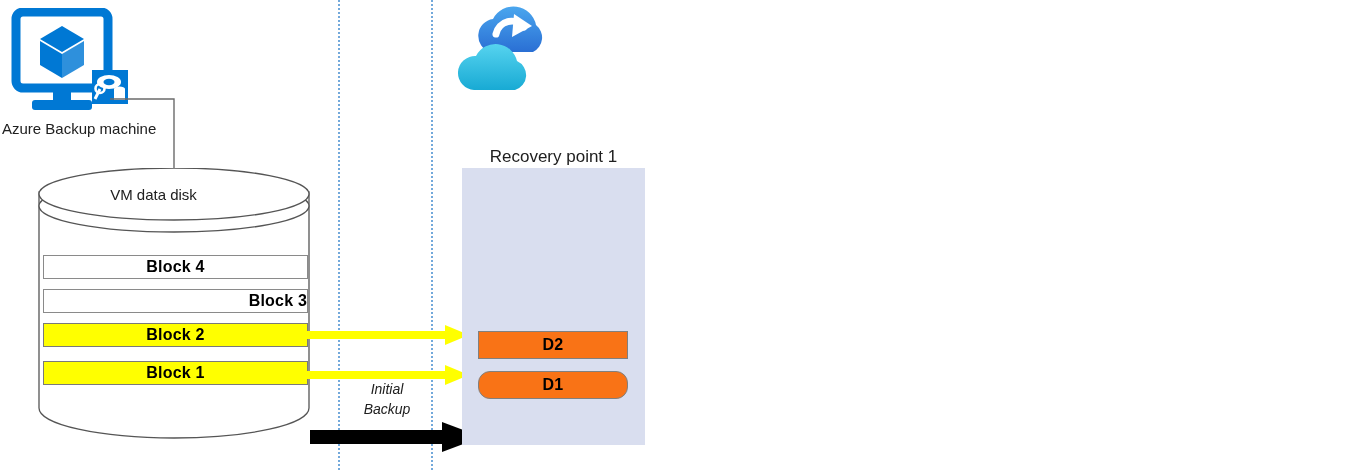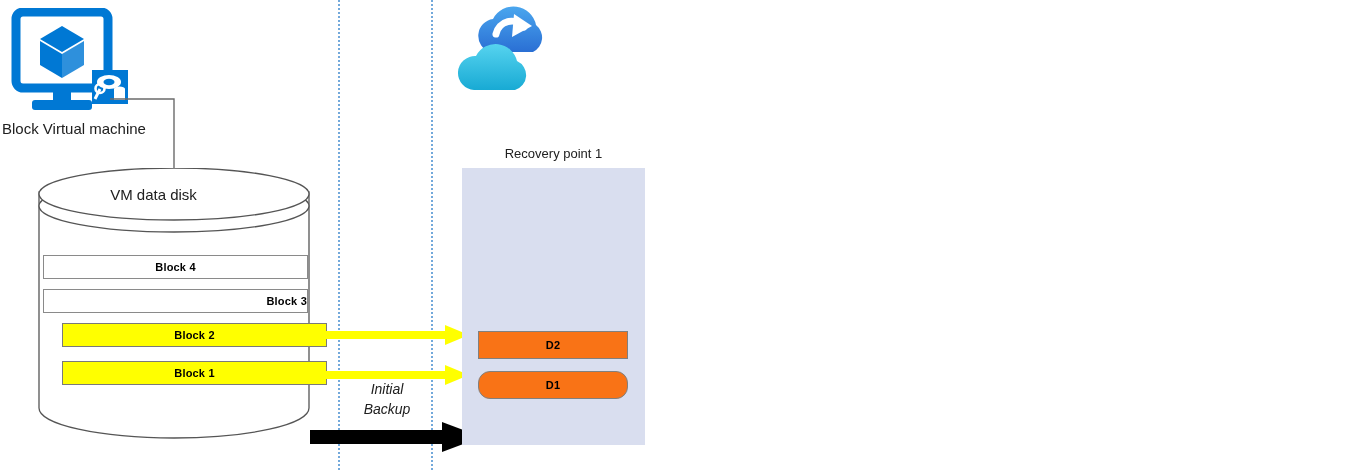--- a/index.html
+++ b/index.html
@@ -1,36 +1,36 @@
 <!DOCTYPE html>
 <html><head>
 <meta charset="utf-8">
 <style>
   html,body{margin:0;padding:0;background:#ffffff;}
   body{width:1354px;height:470px;position:relative;overflow:hidden;
        font-family:"Liberation Sans","DejaVu Sans",sans-serif;color:#1a1a1a;}
   .abs{position:absolute;}
   .lbl{font-size:15px;line-height:1.15;color:#202020;white-space:nowrap;}
-  .blk-txt{font-size:11px;font-weight:bold;color:#000;letter-spacing:.2px;}
+  .blk-txt{font-size:16px;font-weight:bold;color:#000;letter-spacing:.2px;}
   #vm-icon{left:8px;top:8px;width:120px;height:108px;}
   #vm-label{left:2px;top:120px;}
   #cloud-icon{left:452px;top:6px;width:110px;height:96px;}
   #dotline-a{left:338px;top:0px;width:0;height:470px;
       border-left:2px dotted #5b9bd5;opacity:.85;}
   #dotline-b{left:431px;top:0px;width:0;height:470px;
       border-left:2px dotted #5b9bd5;opacity:.85;}
   #connector{left:110px;top:93px;width:66px;height:88px;}
   #cylinder{left:38px;top:168px;width:272px;height:272px;}
   #disk-title{left:38px;top:186px;width:231px;text-align:center;font-size:15px;}
   .block{position:absolute;left:43px;width:265px;height:24px;
       border:1.5px solid #8a8a8a;box-sizing:border-box;
       display:flex;align-items:center;justify-content:center;background:#ffffff;}
-  .block.hot{background:#ffff00;border-color:#7a7a7a;margin-left:19px;}
+  .block.hot{background:#ffff00;border-color:#7a7a7a;}
   #rp-panel{left:462px;top:168px;width:183px;height:277px;background:#d9deef;}
-  #rp-title{left:462px;top:147px;width:183px;text-align:center;font-size:13px;}
+  #rp-title{left:462px;top:147px;width:183px;text-align:center;font-size:17px;}
   .dbox{position:absolute;left:478px;width:150px;height:28px;background:#f97316;
       border:1.5px solid #808080;box-sizing:border-box;
       display:flex;align-items:center;justify-content:center;}
   .yarrow{position:absolute;height:22px;}
   #black-arrow{left:310px;top:421px;width:172px;height:32px;}
   #initial-backup{left:345px;top:379px;width:84px;text-align:center;
       font-size:14px;line-height:1.45;color:#202020;font-style:italic;}
 </style>
 </head>
 <body>
@@ -54,21 +54,21 @@
       <rect x="0" y="0" width="36" height="34" fill="#0078d4"></rect>
       <ellipse cx="17" cy="12" rx="12" ry="7" fill="#ffffff"></ellipse>
       <ellipse cx="17" cy="12" rx="5.5" ry="3.2" fill="#0078d4"></ellipse>
       <path d="M8 19 L3 29" stroke="#ffffff" stroke-width="3" fill="none"></path>
       <circle cx="8" cy="18.5" r="4.5" fill="none" stroke="#ffffff" stroke-width="2.6"></circle>
       <rect x="22" y="19" width="11" height="11" fill="#ffffff"></rect>
       <ellipse cx="27.5" cy="19" rx="5.5" ry="2.4" fill="#ffffff"></ellipse>
     </g>
   </svg>
 </div>
-<div class="abs lbl" id="vm-label">Block Virtual machine</div>
+<div class="abs lbl" id="vm-label">Azure Backup machine</div>
 
 <div class="abs" id="cloud-icon">
   <svg width="110" height="96" viewBox="0 0 110 96" xmlns="http://www.w3.org/2000/svg">
     <defs>
       <linearGradient id="cbBack" x1="0" y1="0" x2="0" y2="1">
         <stop offset="0%" stop-color="#4aa6ee"></stop>
         <stop offset="100%" stop-color="#2a6fd4"></stop>
       </linearGradient>
       <linearGradient id="cbFront" x1="0" y1="0" x2="0" y2="1">
         <stop offset="0%" stop-color="#56d3ef"></stop>

